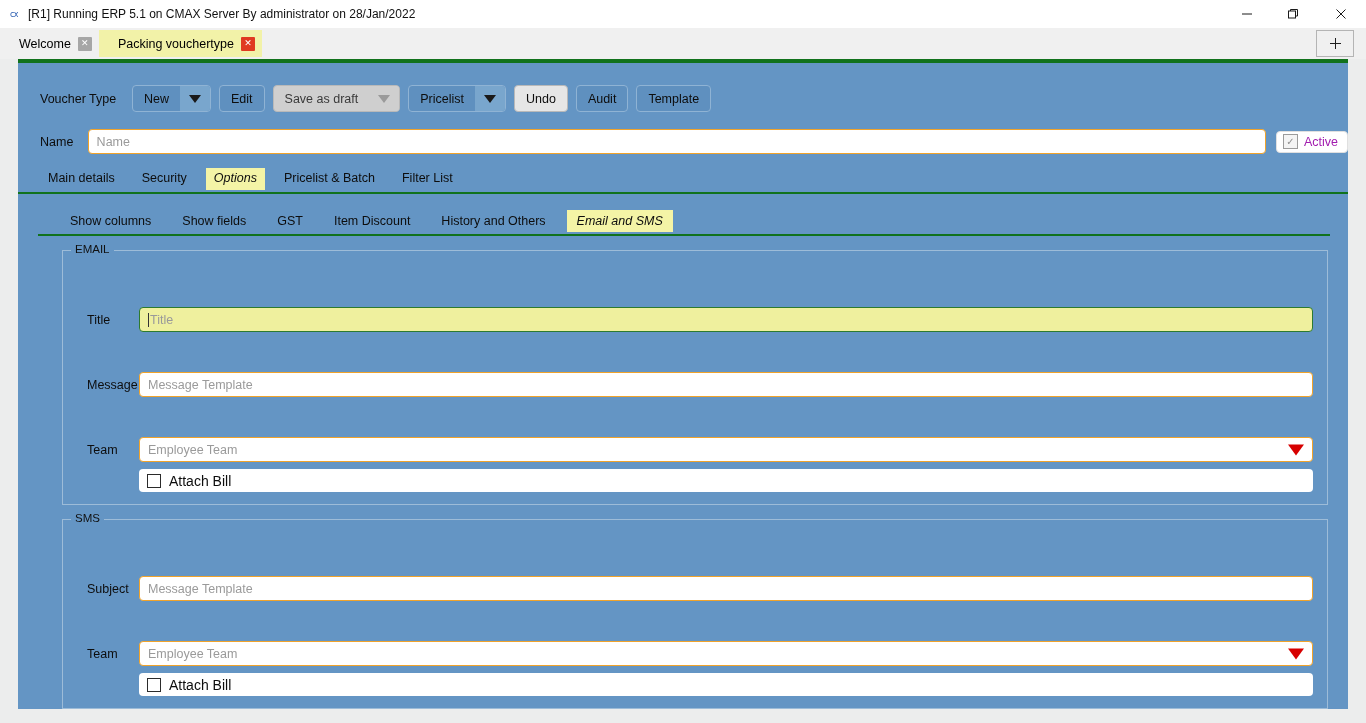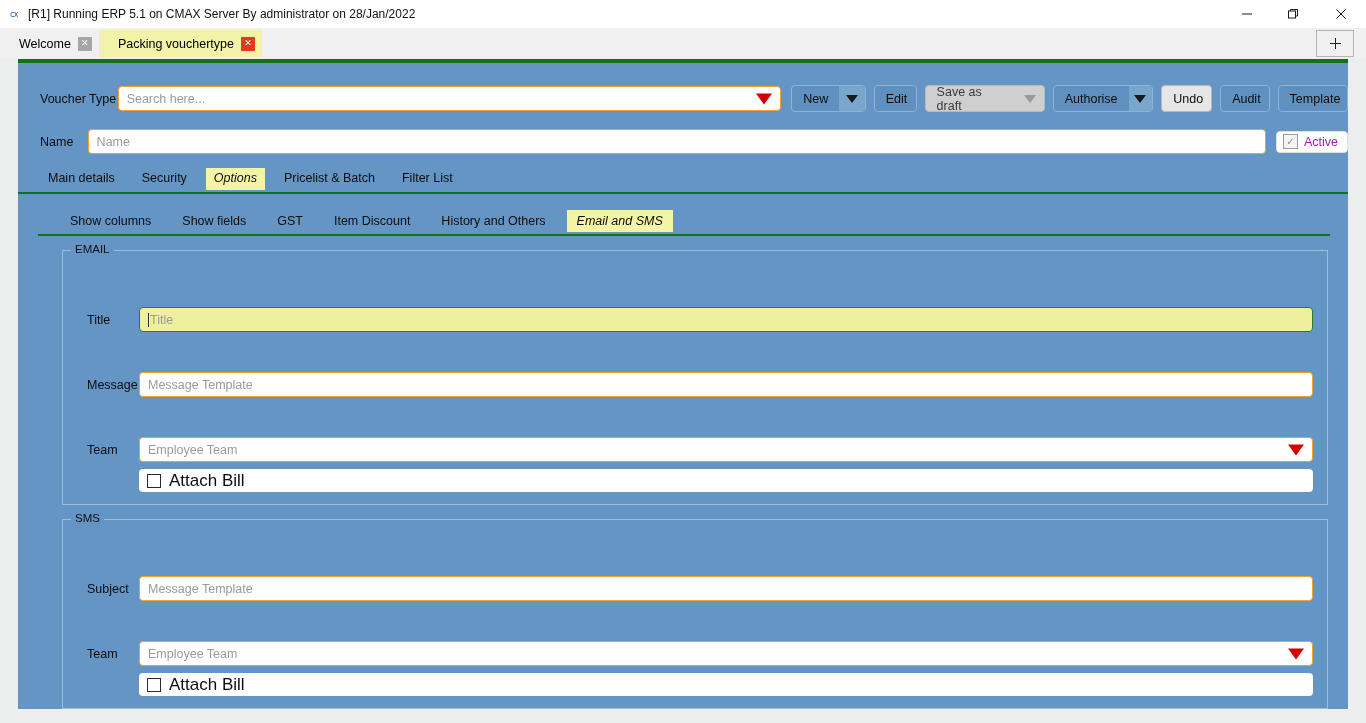--- a/index.html
+++ b/index.html
@@ -276,21 +276,21 @@
     background: #fff;
     border-radius: 4px;
     height: 23px;
     display: flex;
     align-items: center;
     gap: 8px;
     padding-left: 8px;
     margin-left: 62px;
     box-sizing: border-box;
   }
-  .attach-txt { font-size: 17px; color: #0d0d0d; }
+  .attach-txt { font-size: 14px; color: #0d0d0d; }
 </style>
 </head>
 <body>
 
 <div class="titlebar">
   <div class="app-icon">cx</div>
   <div class="title-text">[R1] Running ERP 5.1 on CMAX Server By administrator on 28/Jan/2022</div>
   <div class="win-controls">
     <div class="win-btn">
       <svg width="12" height="12" viewBox="0 0 12 12">
@@ -326,43 +326,39 @@
   </div>
 </div>
 
 <div class="frame">
   <div class="greenbar"></div>
 
   <div class="panel">
 
     <div class="row-vt">
       <div class="lbl lbl-vt">Voucher Type</div>
-      <div class="field search-field">
-        <span class="ph">Search here...</span>
-        <span class="caret-red"></span>
-      </div>
 
       <div class="tb">
         <div class="btn">
           <span class="btxt">New</span>
           <span class="bsplit">
             <span class="cdown"></span>
           </span>
         </div>
         <div class="btn">
           <span class="btxt">Edit</span>
         </div>
         <div class="btn disabled">
           <span class="btxt">Save as draft</span>
           <span class="bsplit">
             <span class="cdown"></span>
           </span>
         </div>
         <div class="btn">
-          <span class="btxt">Authorise</span>
+          <span class="btxt">Pricelist</span>
           <span class="bsplit">
             <span class="cdown"></span>
           </span>
         </div>
         <div class="btn light">
           <span class="btxt">Undo</span>
         </div>
         <div class="btn">
           <span class="btxt">Audit</span>
         </div>

